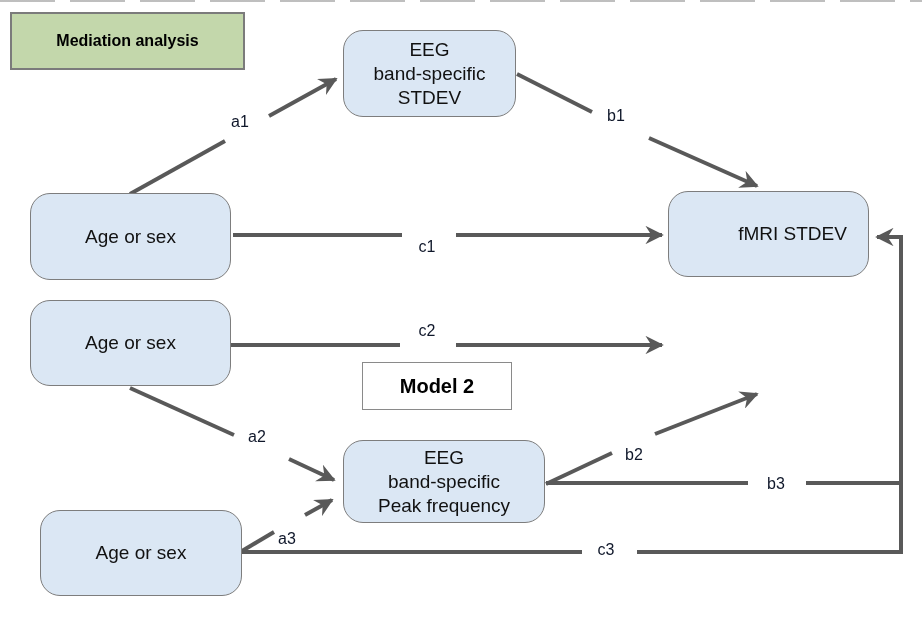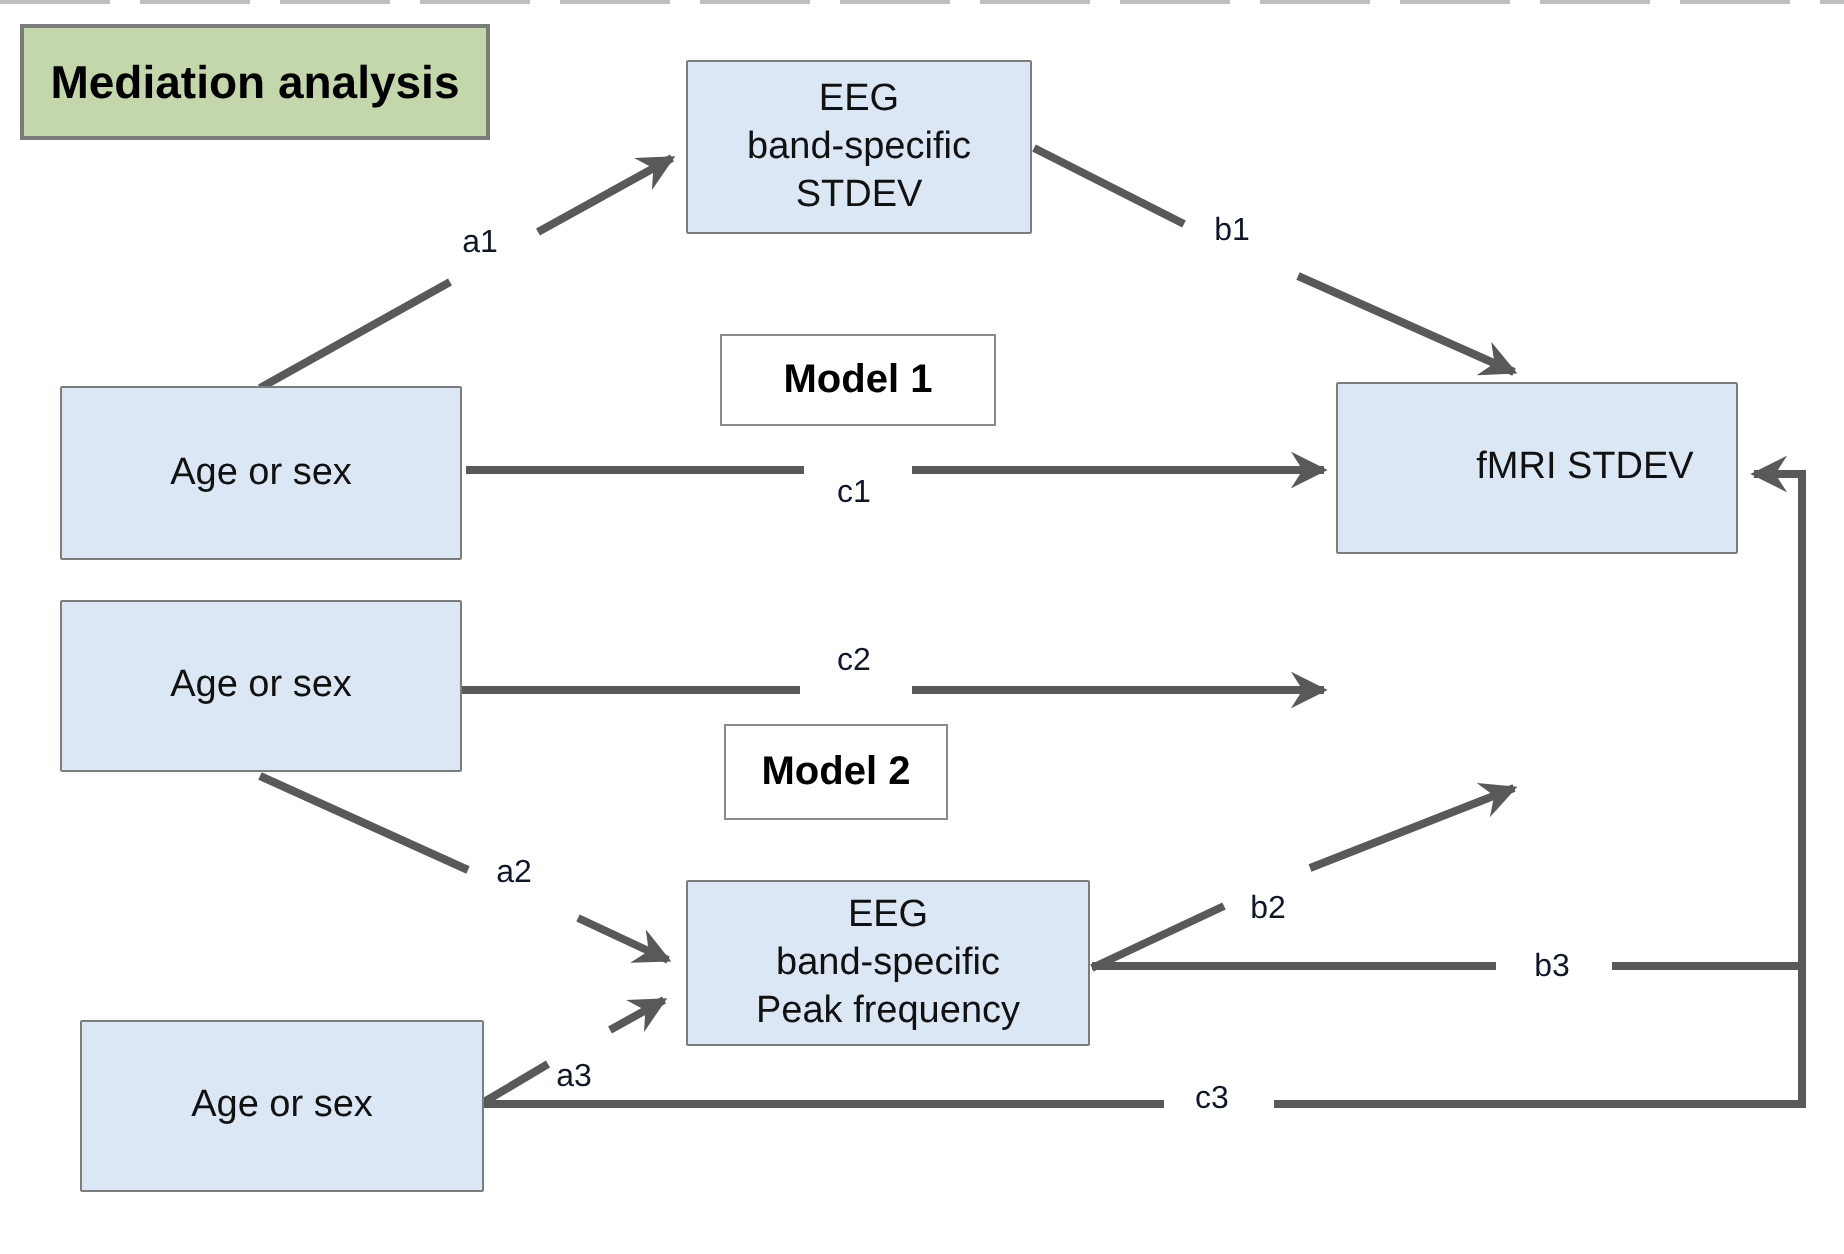--- a/index.html
+++ b/index.html
@@ -25,41 +25,41 @@
   svg.wires {
     position: absolute;
     left: 0; top: 0;
     width: 922px; height: 627px;
   }
   .node {
     position: absolute;
     box-sizing: border-box;
     background: #dbe7f4;
     border: 1.5px solid #7d7d7d;
-    border-radius: 1px;
+    border-radius: 20px;
     display: flex;
     align-items: center;
     justify-content: center;
     text-align: center;
     font-size: 19px;
     line-height: 24px;
     color: #111111;
     white-space: pre-line;
   }
   .badge {
     position: absolute;
     box-sizing: border-box;
     left: 10px; top: 12px;
     width: 235px; height: 58px;
     background: #c3d7ab;
     border: 2px solid #7b7b7b;
     display: flex;
     align-items: center;
     justify-content: center;
-    font-size: 23px;
+    font-size: 16px;
     font-weight: bold;
     color: #000000;
   }
   .model-box {
     position: absolute;
     box-sizing: border-box;
     background: #ffffff;
     border: 1.5px solid #8a8a8a;
     display: flex;
     align-items: center;
@@ -79,21 +79,21 @@
   
   .n-eeg-stdev  { left: 343px; top:  30px; width: 173px; height: 87px; }
   .n-age1       { left:  30px; top: 193px; width: 201px; height: 87px; }
   .n-fmri-stdev { left: 668px; top: 191px; width: 201px; height: 86px; padding-left: 48px; }
   .n-age2       { left:  30px; top: 300px; width: 201px; height: 86px; }
   .n-fmri-peak  { left: 668px; top: 303px; width: 201px; height: 87px; }
   .n-eeg-peak   { left: 343px; top: 440px; width: 202px; height: 83px; }
   .n-age3       { left:  40px; top: 510px; width: 202px; height: 86px; }
   
   .m1 { left: 360px; top: 167px; width: 138px; height: 46px; }
-  .m2 { left: 362px; top: 362px; width: 112px; height: 48px; }
+  .m2 { left: 362px; top: 362px; width: 150px; height: 48px; }
   .m3 { left: 750px; top: 501px; width: 138px; height: 47px; }
   
   .l-a1 { left: 240px; top: 122px; }
   .l-b1 { left: 616px; top: 116px; }
   .l-c1 { left: 427px; top: 247px; }
   .l-c2 { left: 427px; top: 331px; }
   .l-a2 { left: 257px; top: 437px; }
   .l-b2 { left: 634px; top: 455px; }
   .l-a3 { left: 287px; top: 511px; margin-top: 28px; }
   .l-b3 { left: 776px; top: 484px; }
@@ -178,23 +178,20 @@
   </div>
   <div class="node n-eeg-peak">
     <span>EEG
 band-specific
 Peak frequency</span>
   </div>
   <div class="node n-age3">
     <span>Age or sex</span>
   </div>
 
-  <div class="model-box m1">
-    <span>Model 1</span>
-  </div>
   <div class="model-box m2">
     <span>Model 2</span>
   </div>
 
   <div class="edge-label l-a1">a1</div>
   <div class="edge-label l-b1">b1</div>
   <div class="edge-label l-c1">c1</div>
   <div class="edge-label l-c2">c2</div>
   <div class="edge-label l-a2">a2</div>
   <div class="edge-label l-b2">b2</div>

